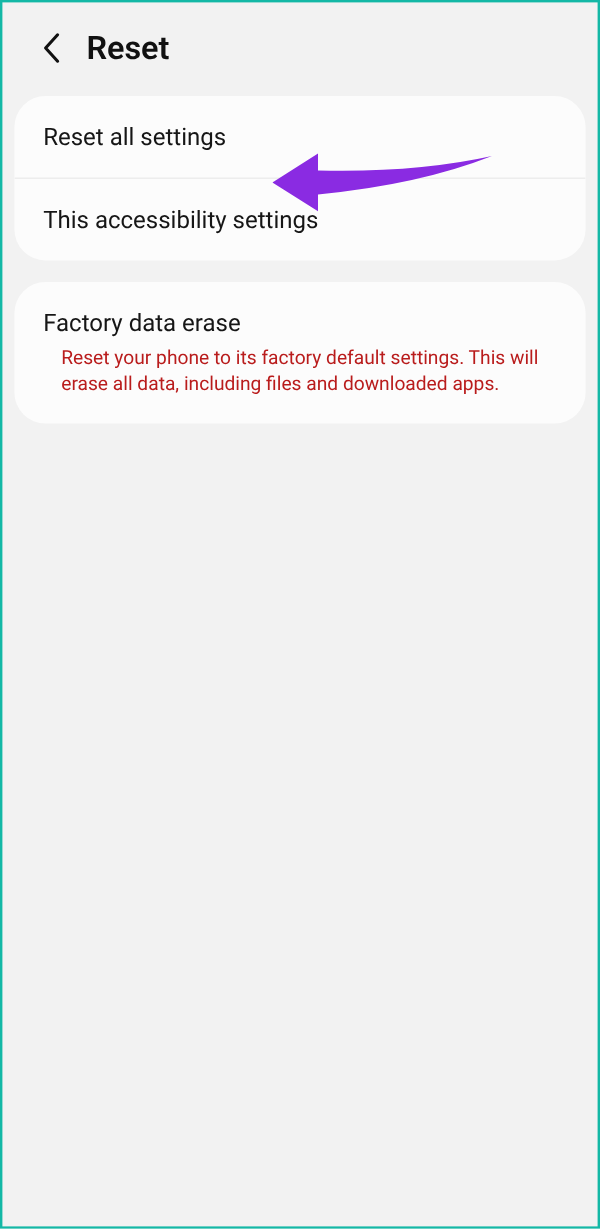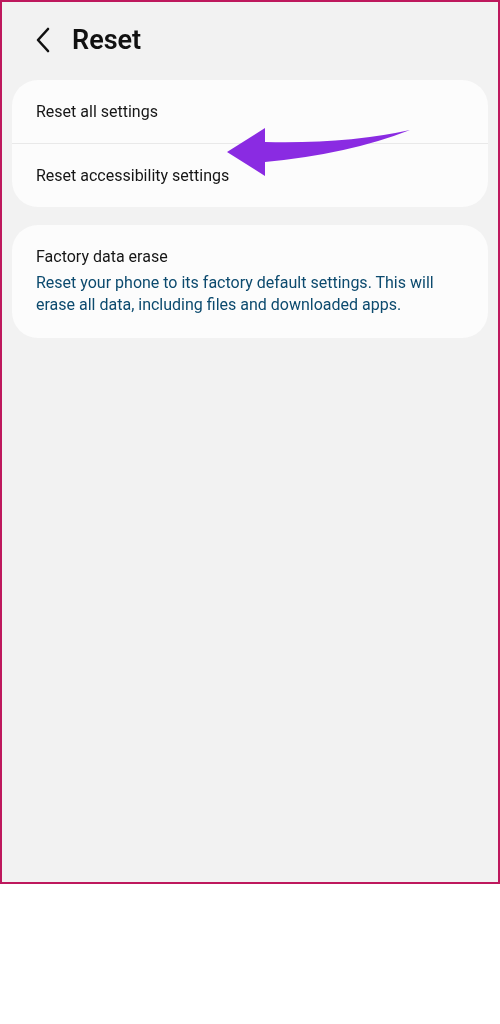--- a/index.html
+++ b/index.html
@@ -3,22 +3,22 @@
 <meta charset="utf-8">
 <style>
   * { box-sizing: border-box; margin: 0; padding: 0; }
   html, body { width: 500px; height: 1024px; }
   body {
     font-family: -apple-system, BlinkMacSystemFont, "Segoe UI", Roboto, sans-serif;
     background: #fff;
   }
   .frame {
     width: 500px;
-    height: 884px;
-    border: 2px solid #be185d;
+    height: 1024px;
+    border: 2px solid #14b8a6;
     background: #f2f2f2;
     position: relative;
     overflow: hidden;
   }
   .header {
     display: flex;
     align-items: center;
     padding: 22px 20px 20px 28px;
     gap: 14px;
   }
@@ -42,29 +42,30 @@
     margin: 4px 10px 18px 10px;
     overflow: hidden;
   }
   .item {
     padding: 22px 24px;
     border-bottom: 1px solid #e9e9e9;
     cursor: pointer;
   }
   .item:last-child { border-bottom: none; }
   .item-title {
-    font-size: 16px;
+    font-size: 20px;
     color: #161616;
     font-weight: 400;
   }
   .item-desc {
     font-size: 16px;
-    color: #0c4a6e;
+    color: #b91c1c;
     line-height: 1.38;
     margin-top: 6px;
+    margin-left: 15px;
   }
   .item.nobd { border-bottom: none; }
   .arrow-annot {
     position: absolute;
     left: 225px;
     top: 120px;
     width: 185px;
     height: 60px;
     pointer-events: none;
   }
@@ -81,21 +82,21 @@
       </svg>
     </div>
     <div class="header-title">Reset</div>
   </div>
 
   <div class="card">
     <div class="item">
       <div class="item-title">Reset all settings</div>
     </div>
     <div class="item nobd">
-      <div class="item-title">Reset accessibility settings</div>
+      <div class="item-title">This accessibility settings</div>
     </div>
   </div>
 
   <div class="card">
     <div class="item nobd">
       <div class="item-title">Factory data erase</div>
       <div class="item-desc">Reset your phone to its factory default settings. This will erase all data, including files and downloaded apps.</div>
     </div>
   </div>
 

